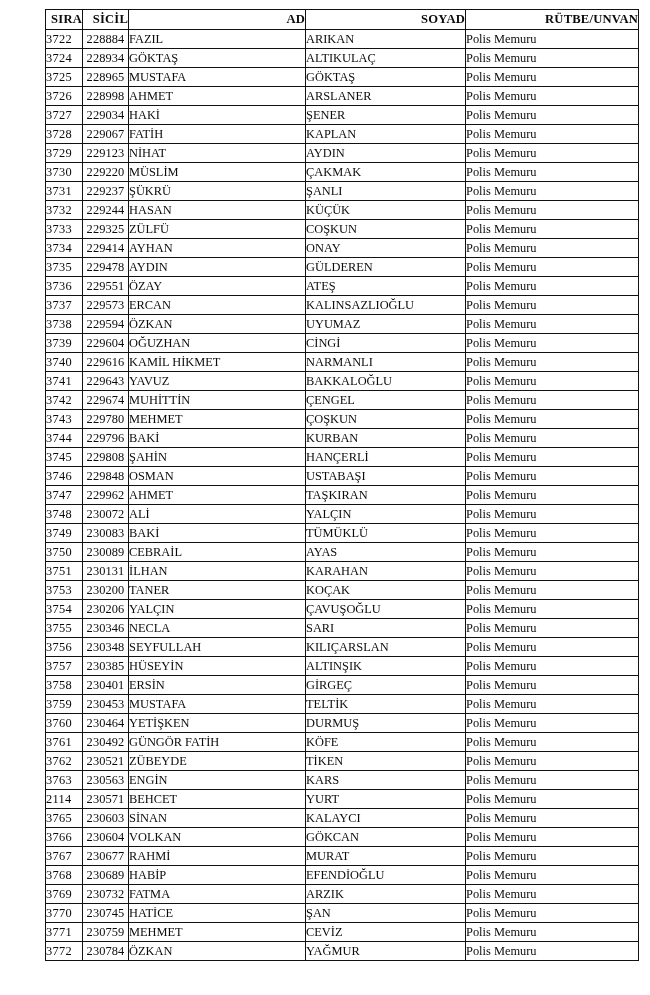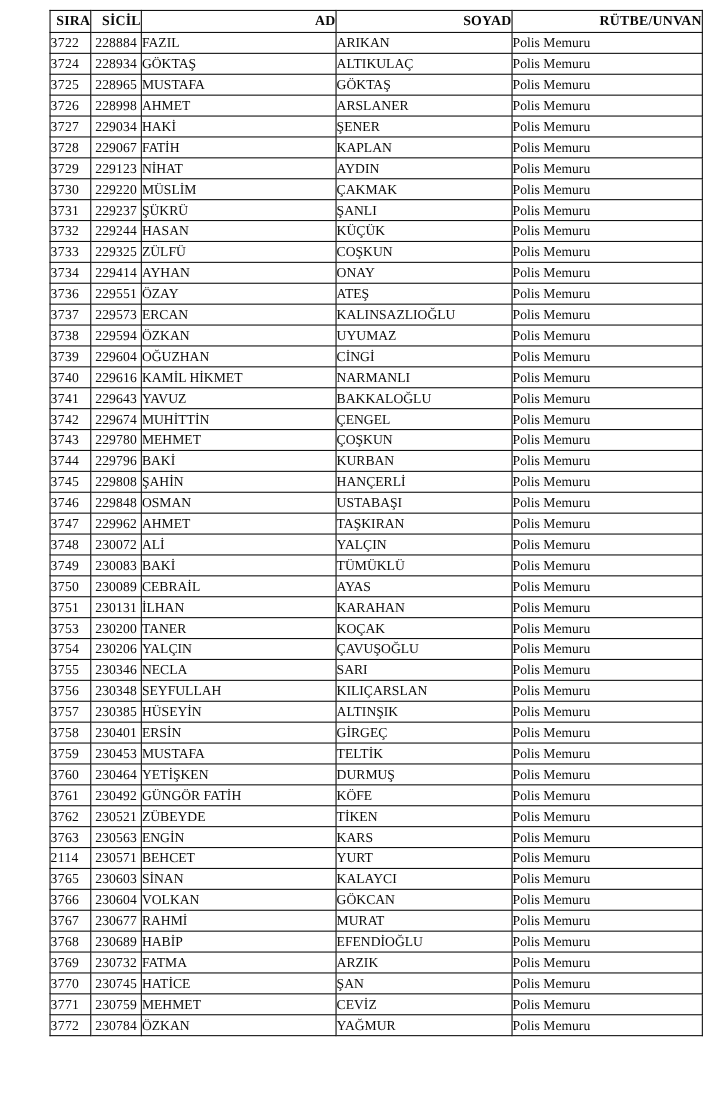--- a/index.html
+++ b/index.html
@@ -176,20 +176,27 @@
           <td class="rutbe">Polis Memuru</td>
         </tr>
         <tr>
           <td class="sira">3734</td>
           <td class="sicil">229414</td>
           <td class="ad">AYHAN</td>
           <td class="soyad">ONAY</td>
           <td class="rutbe">Polis Memuru</td>
         </tr>
         <tr>
+          <td class="sira">3735</td>
+          <td class="sicil">229478</td>
+          <td class="ad">AYDIN</td>
+          <td class="soyad">GÜLDEREN</td>
+          <td class="rutbe">Polis Memuru</td>
+        </tr>
+        <tr>
           <td class="sira">3736</td>
           <td class="sicil">229551</td>
           <td class="ad">ÖZAY</td>
           <td class="soyad">ATEŞ</td>
           <td class="rutbe">Polis Memuru</td>
         </tr>
         <tr>
           <td class="sira">3737</td>
           <td class="sicil">229573</td>
           <td class="ad">ERCAN</td>

